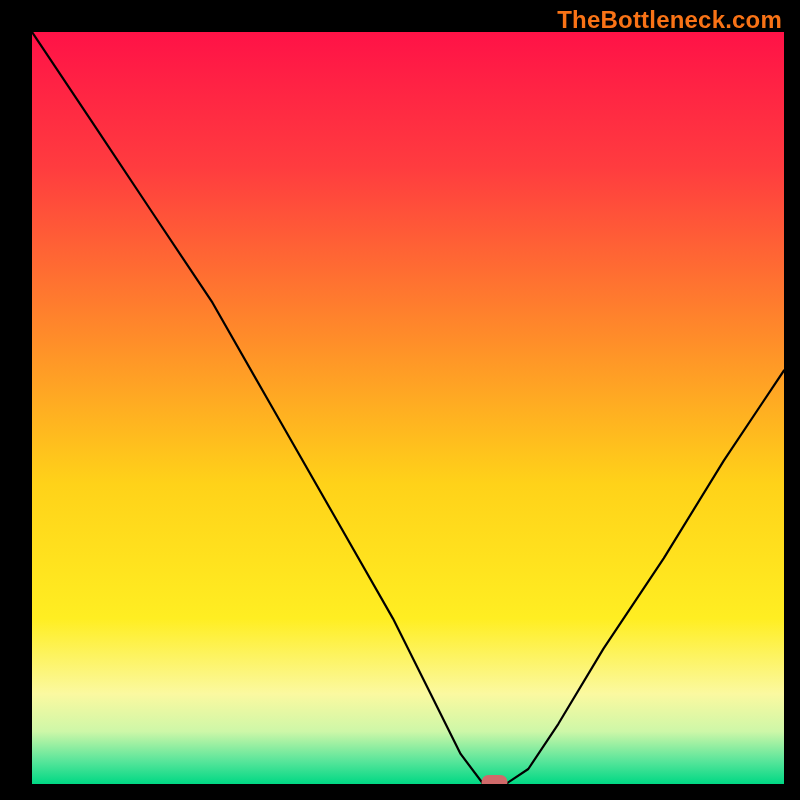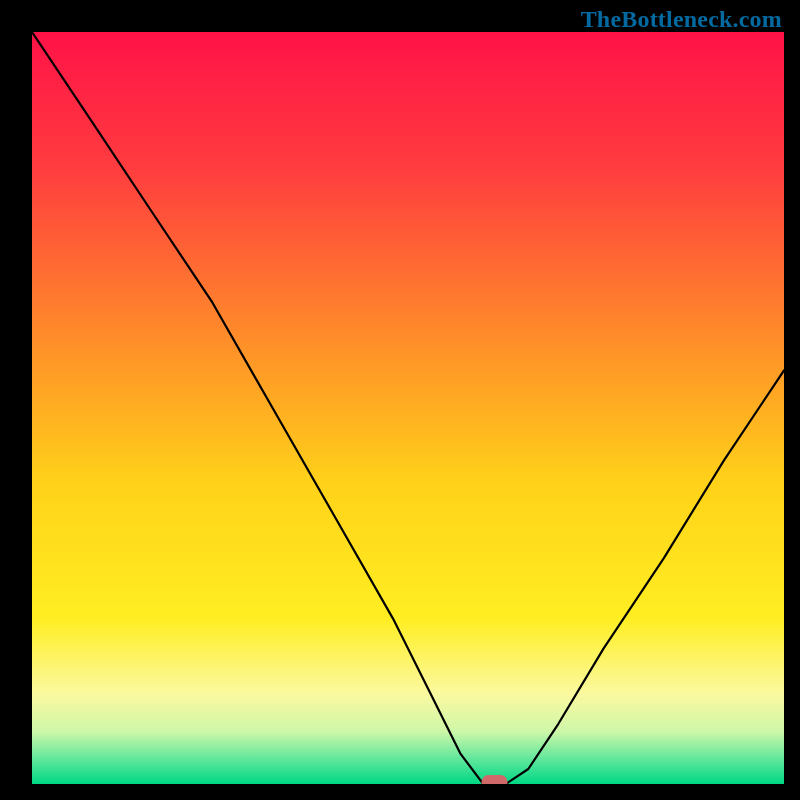--- a/index.html
+++ b/index.html
@@ -7,24 +7,24 @@
   .frame {
     position: relative;
     width: 800px;
     height: 800px;
     background: #000;
   }
   .watermark {
     position: absolute;
     top: 6px;
     right: 18px;
-    font-family: Liberation Serif, serif;
+    font-family: Liberation Sans, sans-serif;
     font-size: 24px;
     font-weight: 600;
-    color: #0369a1;
+    color: #f97316;
     letter-spacing: 0.2px;
   }
   .plot-area {
     position: absolute;
     left: 32px;
     top: 32px;
     width: 752px;
     height: 752px;
   }
   .gradient-bg {

